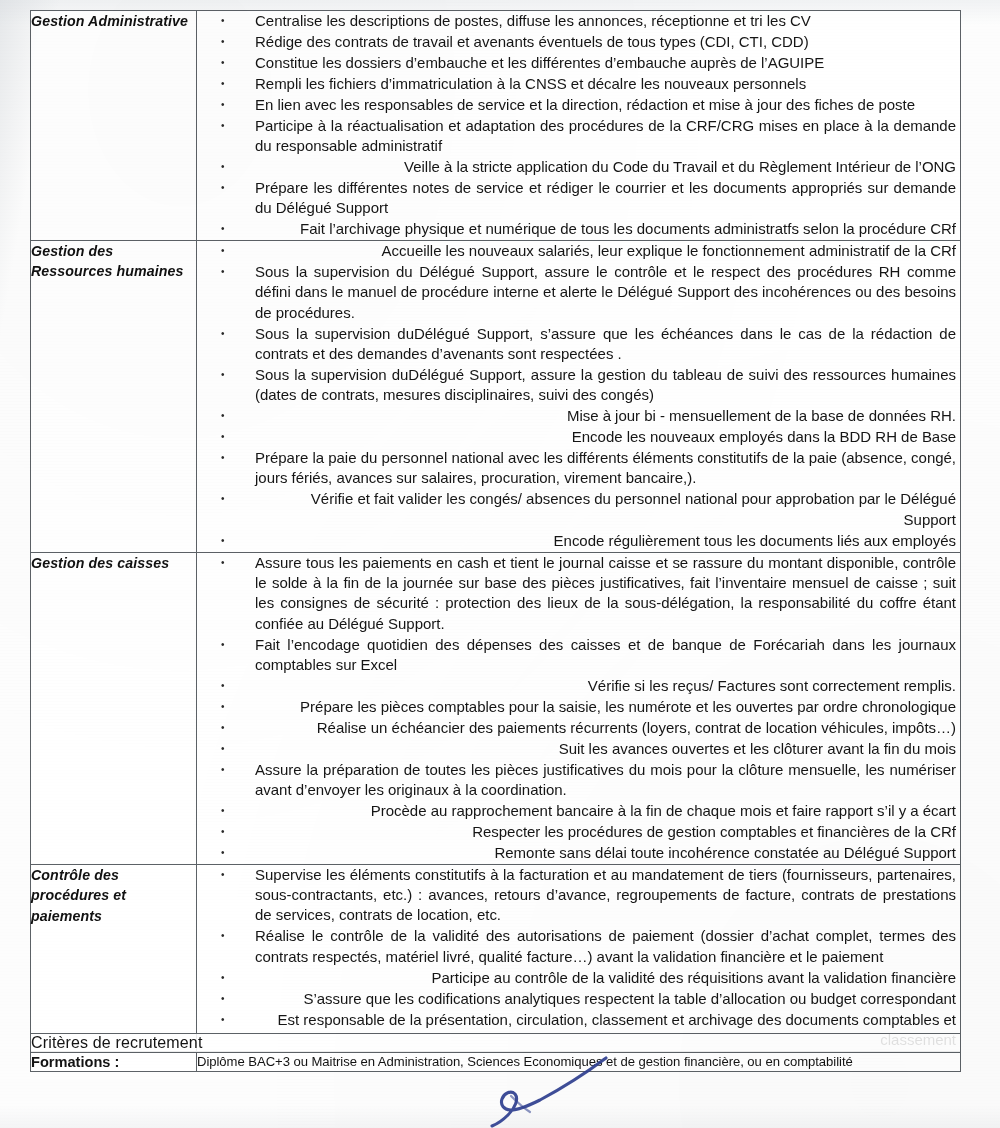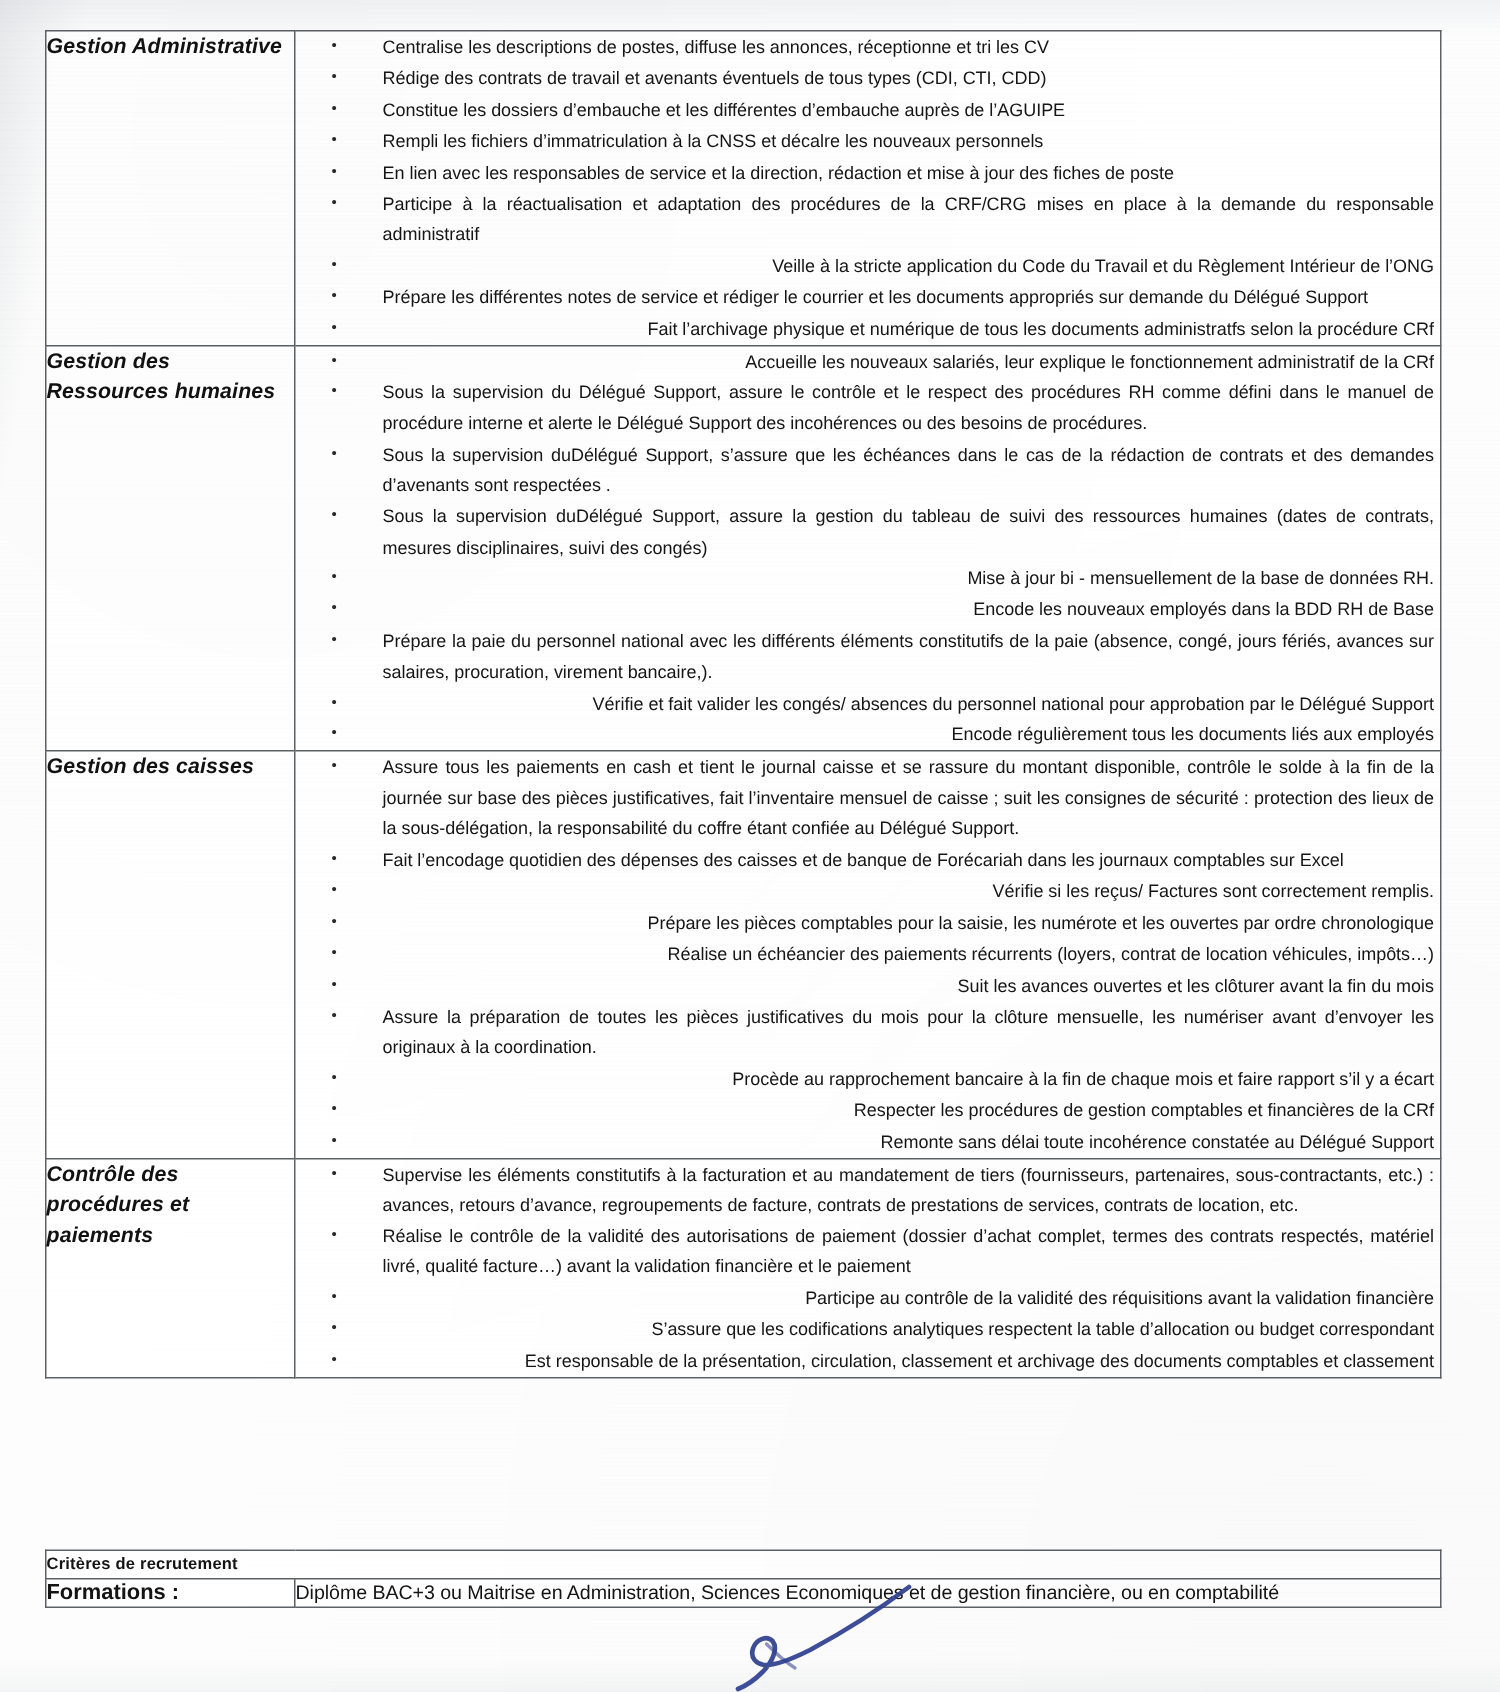--- a/index.html
+++ b/index.html
@@ -39,21 +39,21 @@
       radial-gradient(ellipse at 88% 96%, rgba(0,0,0,0.05), rgba(0,0,0,0) 60%);
   }
 
   
   .doc-table {
     position: absolute;
     border-collapse: collapse;
     table-layout: fixed;
     background: rgba(255,255,255,0.88);
   }
-  #duties-table { left: 30px; top: 20px; width: 930px; }
+  #duties-table { left: 30px; top: 10px; width: 930px; }
   #criteria-table { left: 30px; top: 1033px; width: 930px; }
 
   .doc-table td {
     border: 1px solid #5c6166;
     vertical-align: top;
     padding: 0;
     background: transparent;
   }
   .col-label  { width: 166px; }
   .col-body   { width: 764px; }
@@ -72,43 +72,43 @@
 
   ul.duties {
     margin: 0;
     padding: 0;
     list-style: none;
   }
   ul.duties > li {
     position: relative;
     margin: 0 0 0.5px 0;
     padding: 0 4px 0 58px;
-    font-size: 12px;
+    font-size: 15px;
     line-height: 20.4px;
     text-align: justify;
     text-justify: inter-word;
     color: #161616;
     letter-spacing: -0.02px;
   }
   ul.duties > li::before {
     content: "\2022";
     position: absolute;
     left: 24px;
     top: 0;
     font-size: 10px;
     line-height: 20.4px;
     color: #2a2a2a;
   }
   ul.duties > li.nojustify { text-align: right; }
 
   
   .criteria-head-cell {
     padding: 9px 10px 10px 12px;
-    font-weight: bold;
-    font-size: 11px;
+    font-weight: normal;
+    font-size: 16px;
     line-height: 18px;
     letter-spacing: .15px;
     background: rgba(232,234,237,0.55);
   }
   .criteria-label-cell {
     padding: 12px 8px 12px 12px;
     font-weight: bold;
     font-size: 14.6px;
     line-height: 18px;
     margin-top: 40px;

